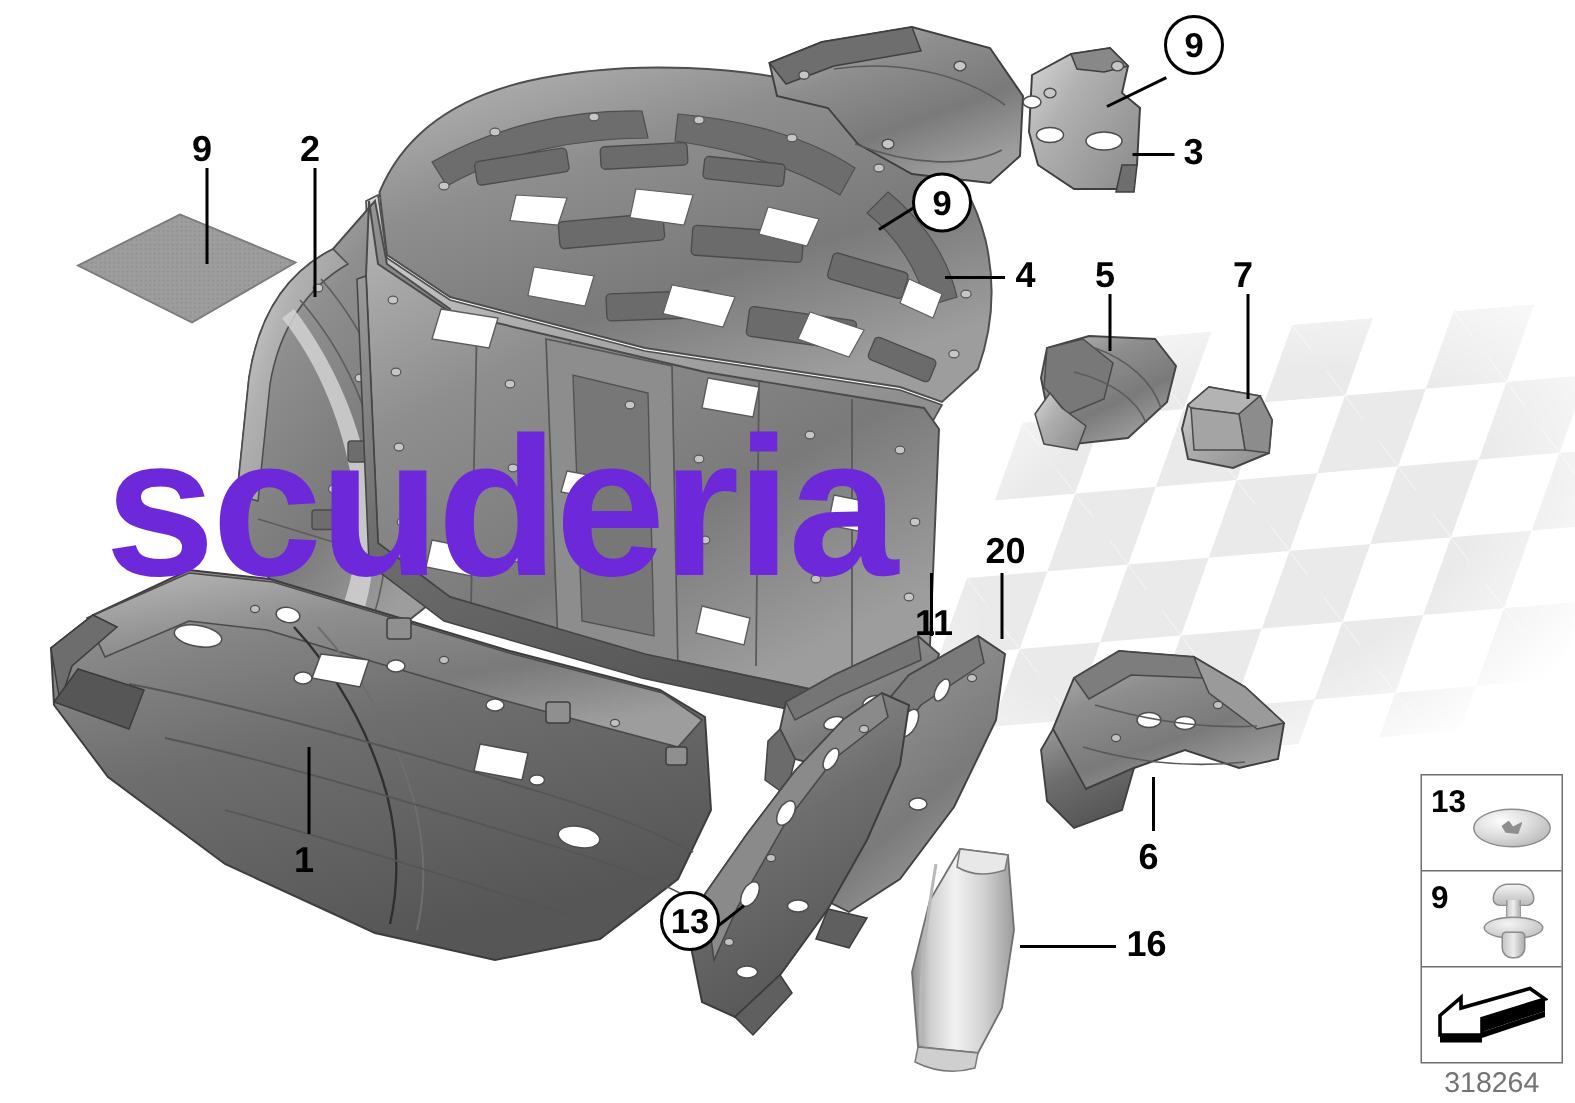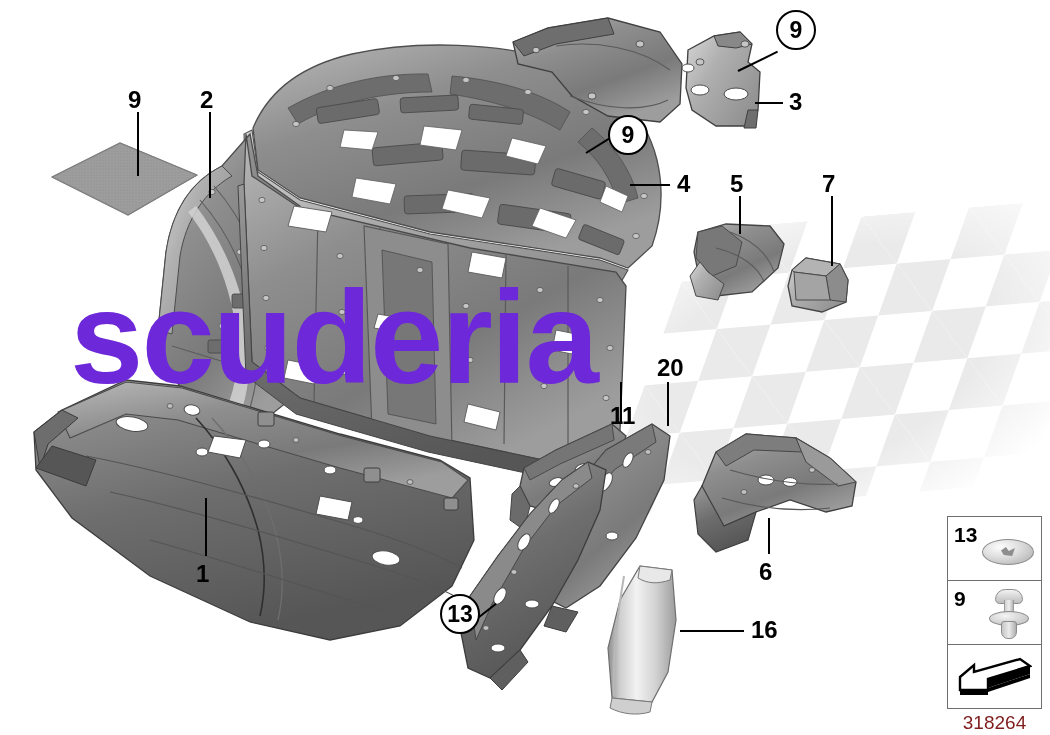--- a/index.html
+++ b/index.html
@@ -169,21 +169,21 @@
     position: absolute;
     left: 10px; top: 12px;
     width: 74px; height: 40px;
   }
   #fig-num {
     position: absolute;
     left: 947px; top: 712px;
     width: 95px;
     text-align: center;
     font-size: 19px;
-    color: #7f1d1d;
+    color: #737373;
     font-family: "Liberation Sans", sans-serif;
   }
 
   
   #parts { position: absolute; left: 0; top: 0; width: 1050px; height: 735px; }
   #parts svg { display: block; }
 </style>
 </head>
 <body>
 

